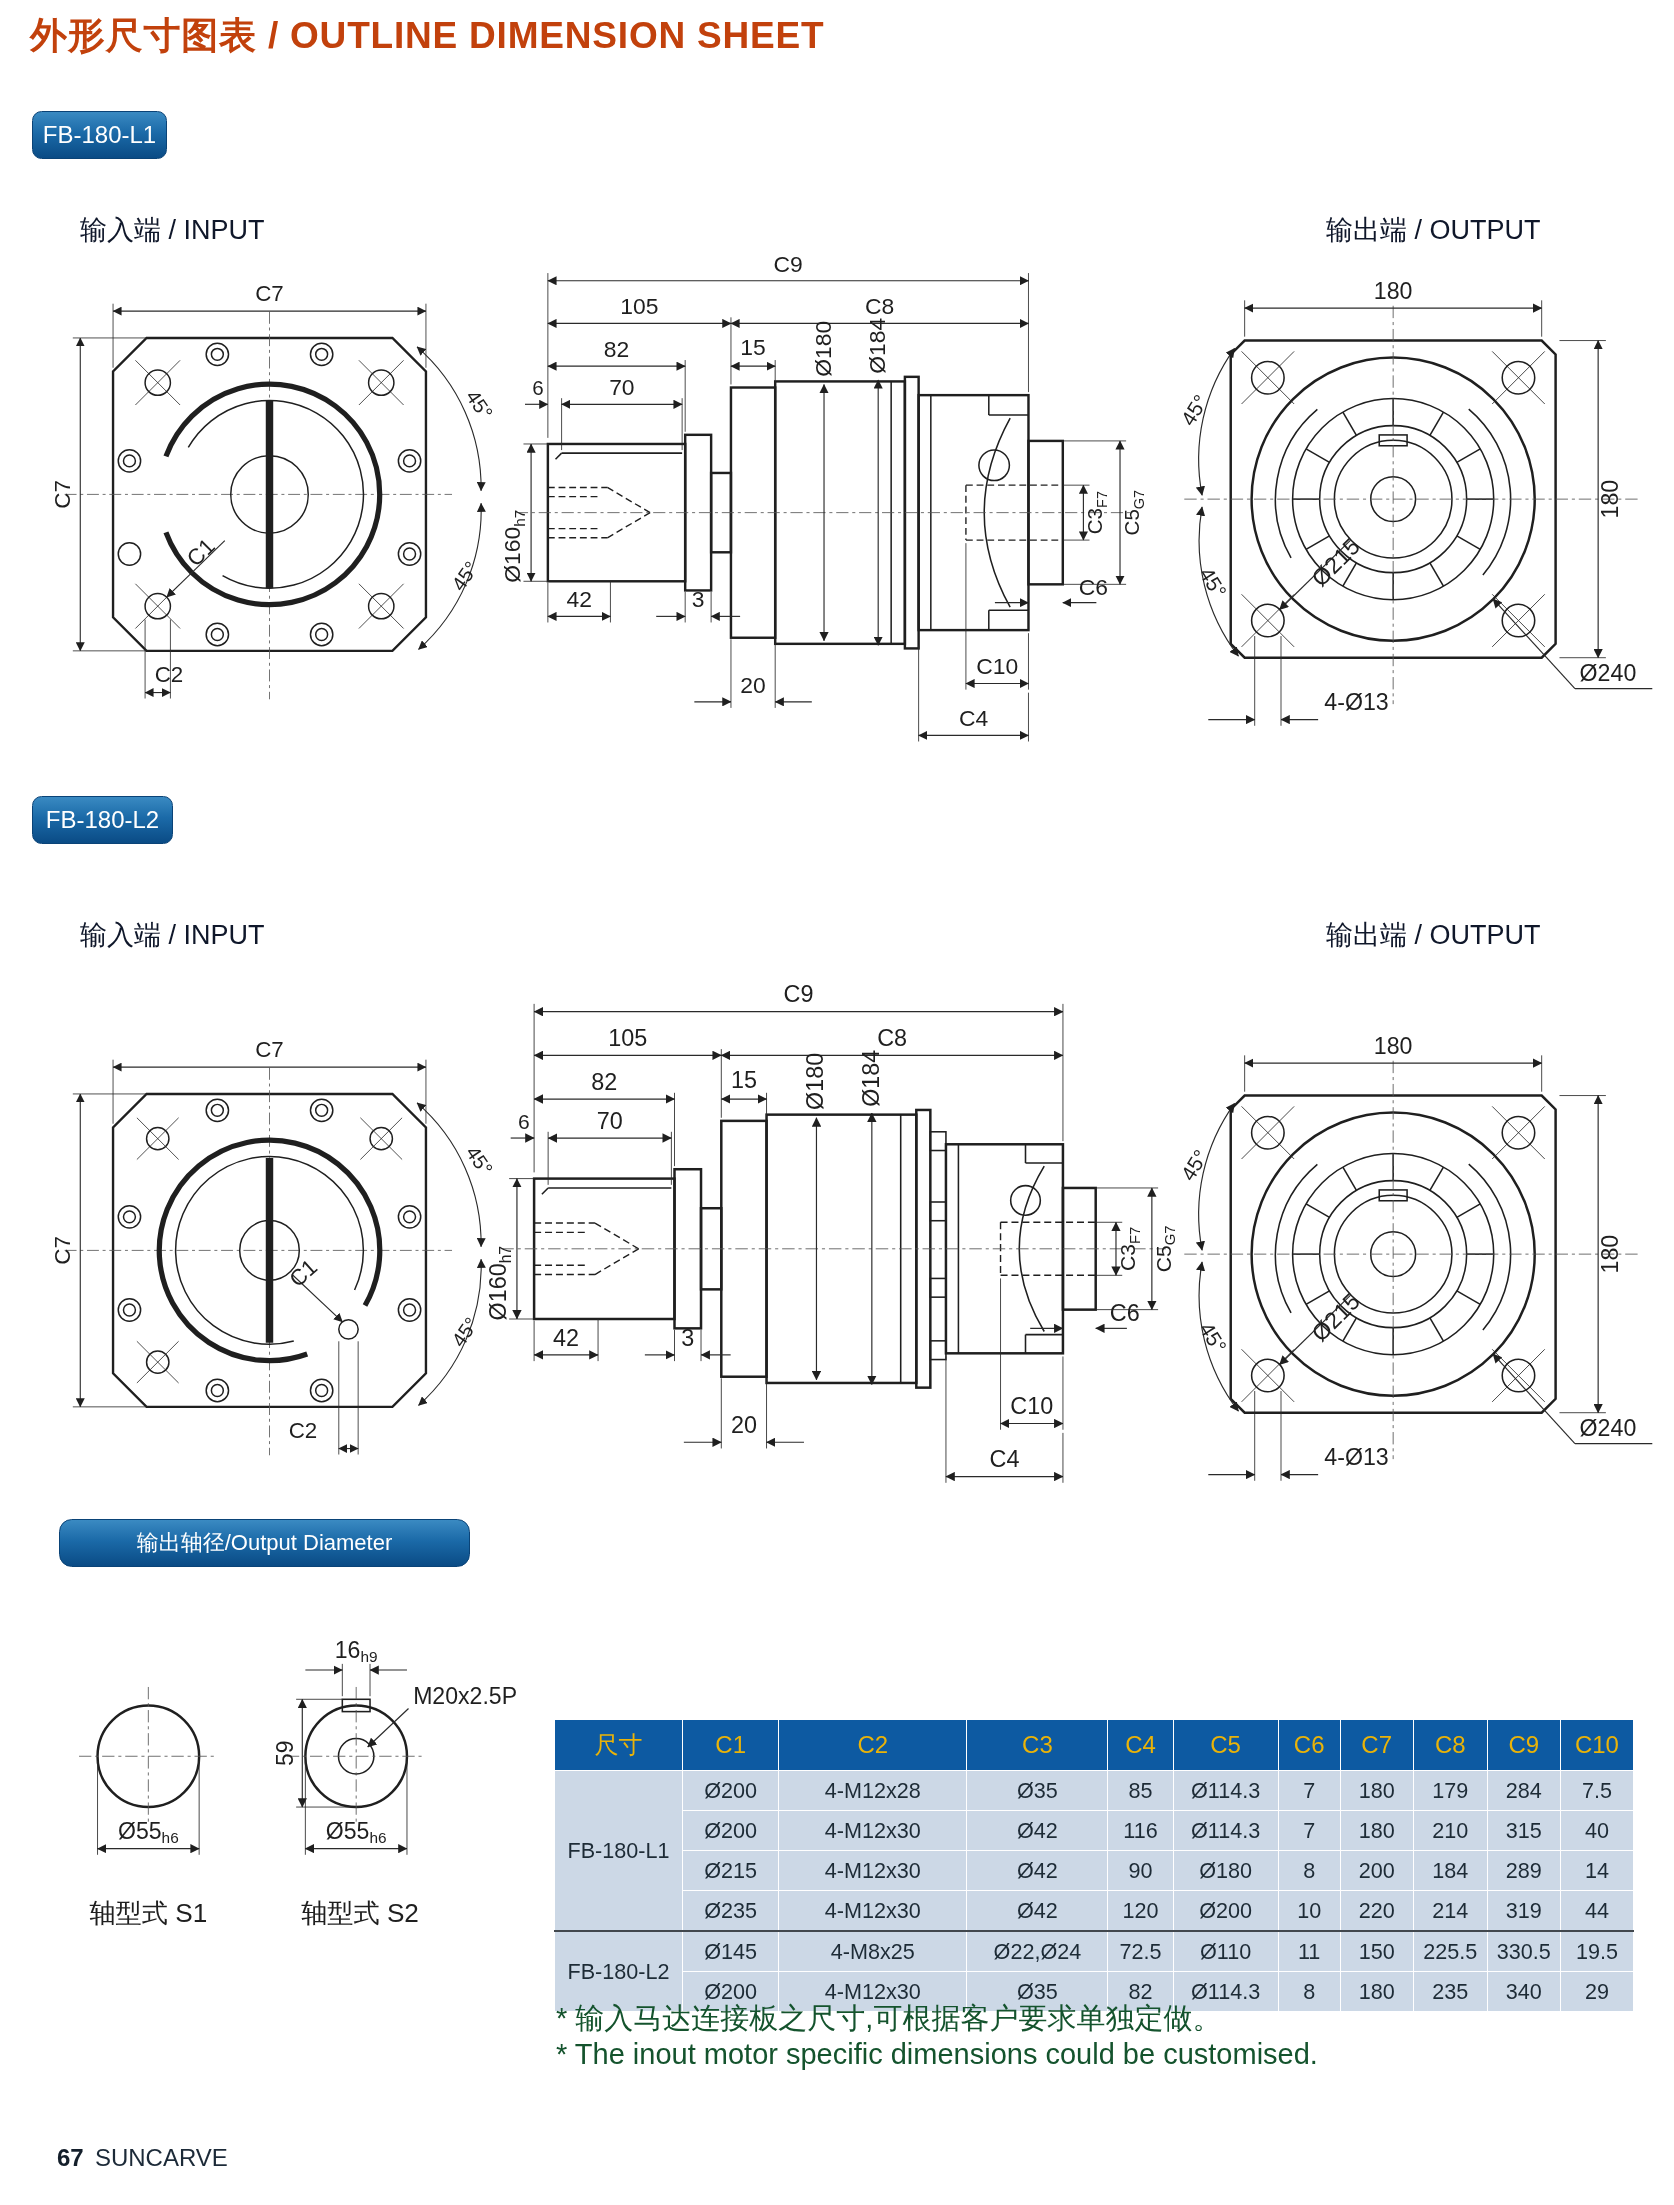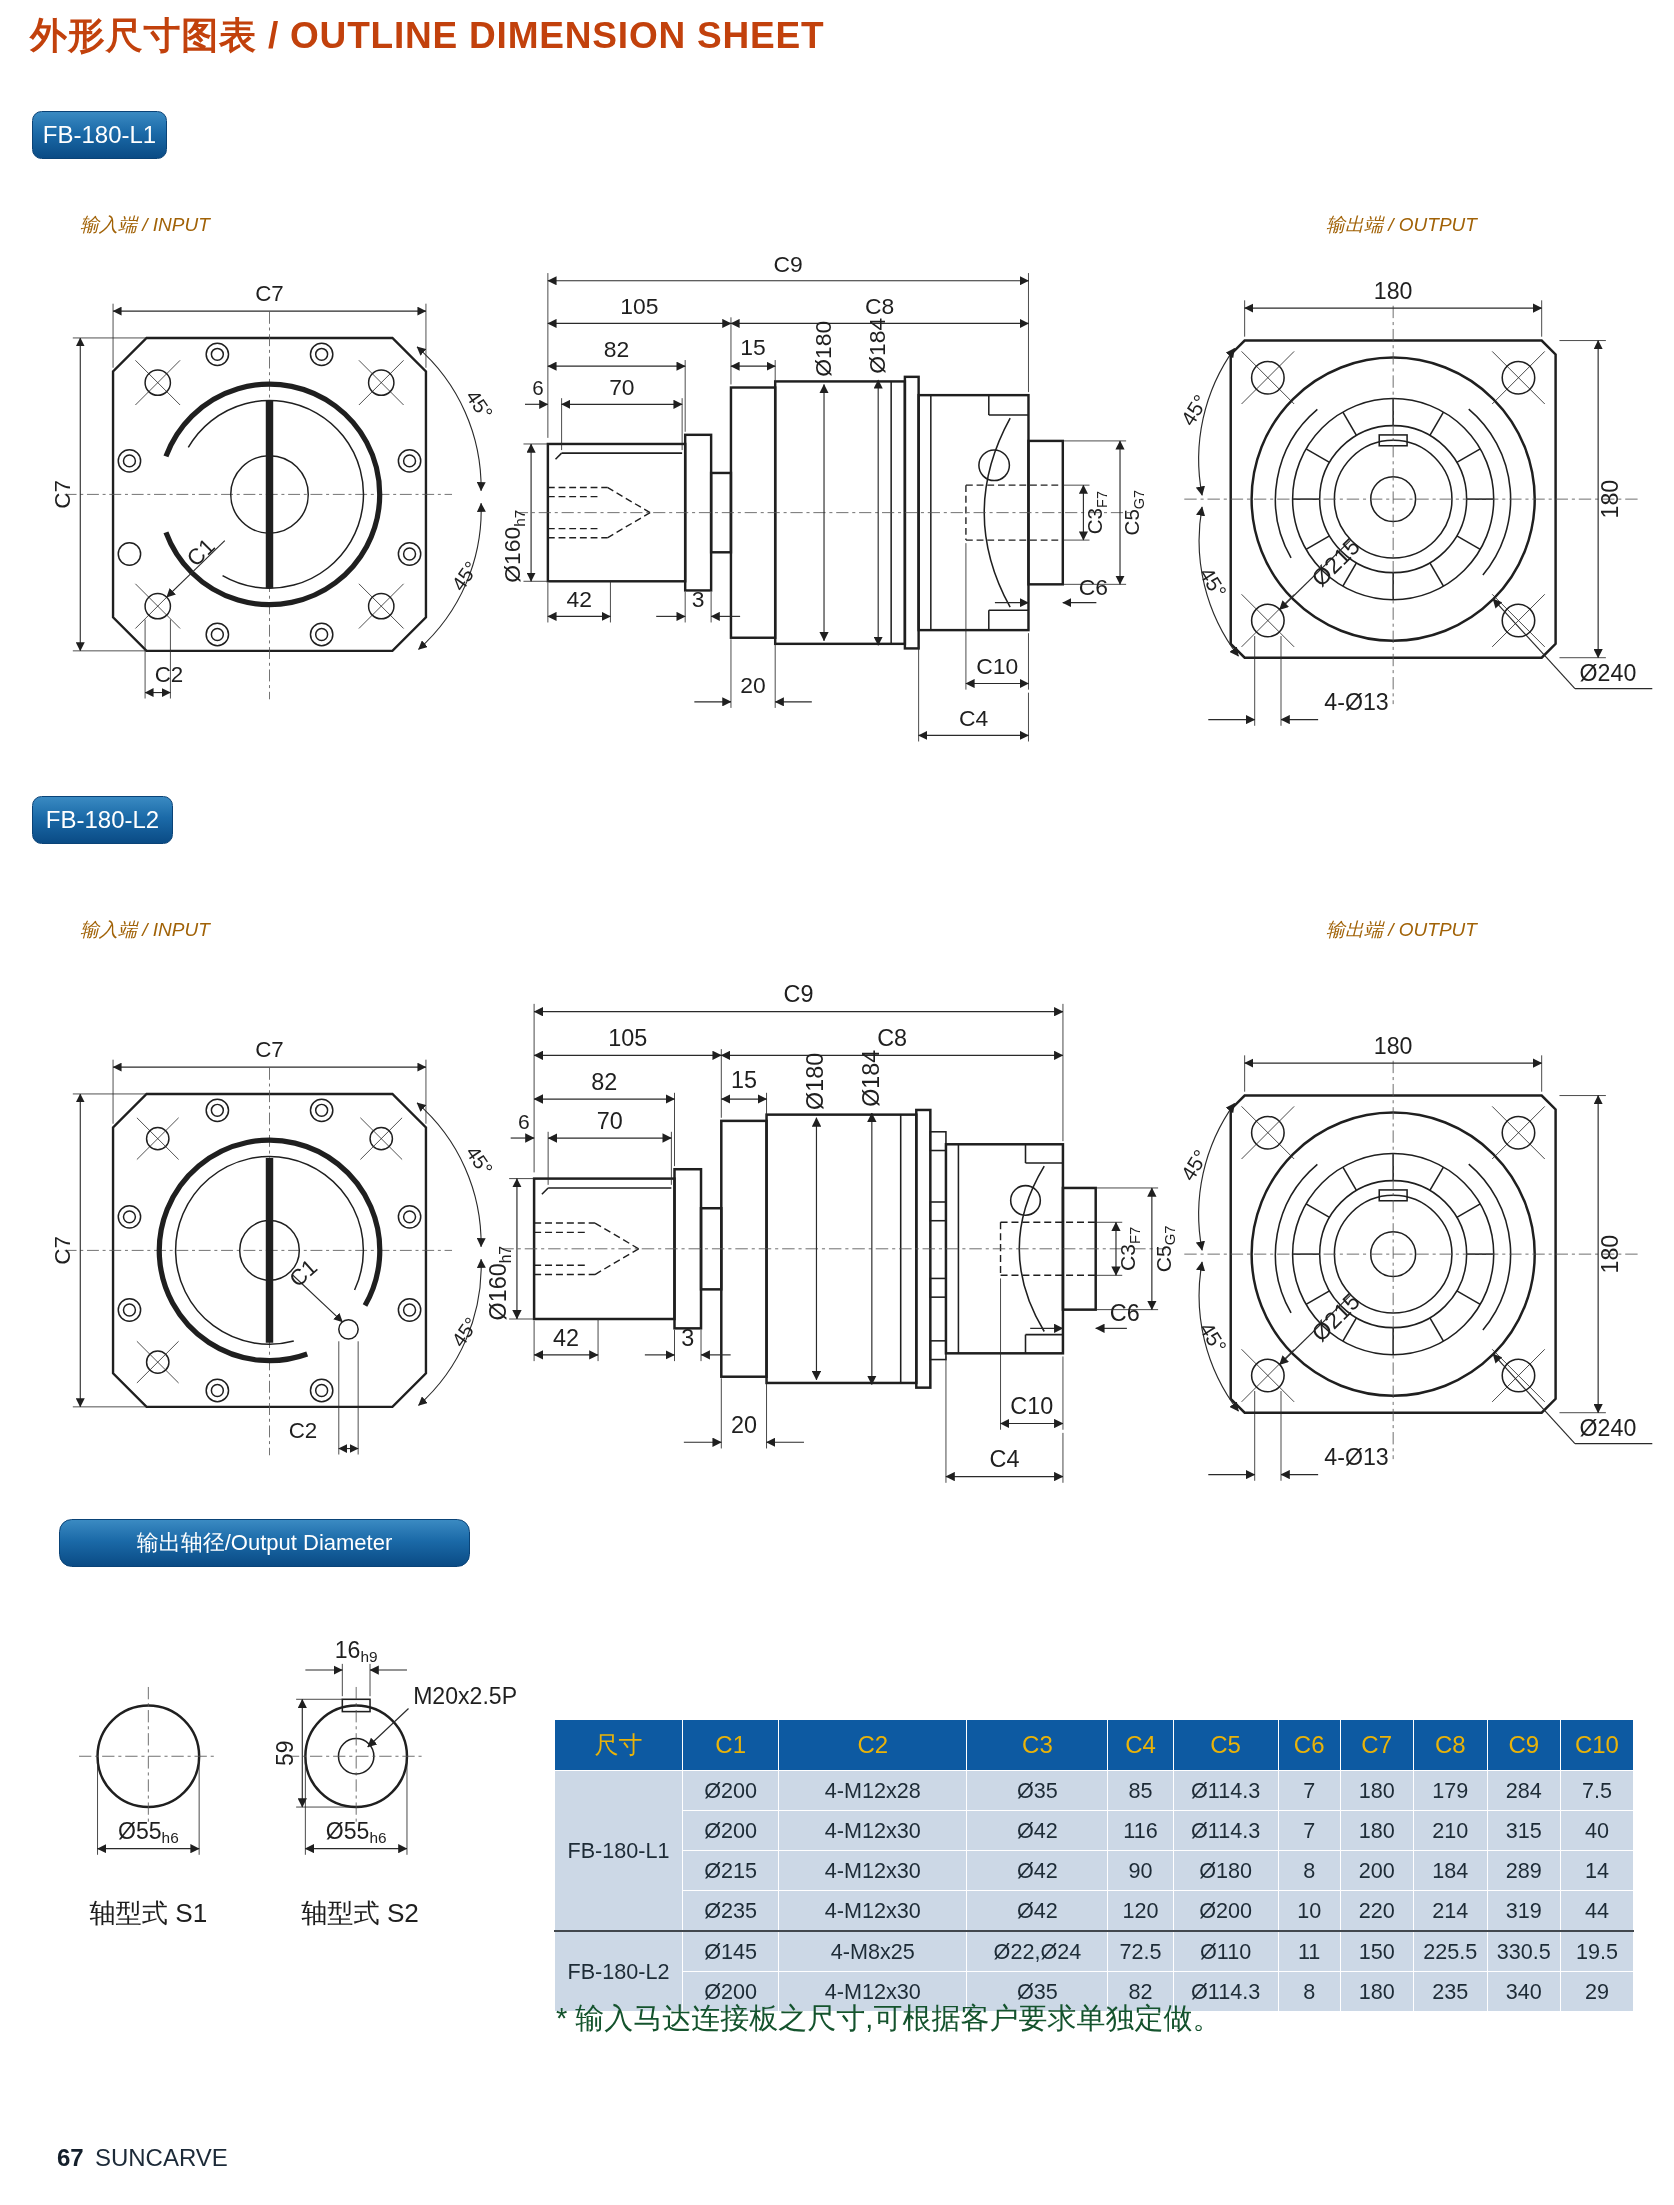--- a/index.html
+++ b/index.html
@@ -6,21 +6,21 @@
   #page{position:relative;width:1675px;height:2205px;background:#ffffff;overflow:hidden;
         font-family:"Liberation Sans","DejaVu Sans",sans-serif;color:#1f1f1f;}
   .abs{position:absolute;}
   #doc-title{left:30px;top:11.2px;font-size:37px;font-weight:bold;color:#c2410c;letter-spacing:0.8px;white-space:nowrap;}
   .badge{display:flex;align-items:center;justify-content:center;color:#fff;
          background:linear-gradient(180deg,#3a8ac2 0%,#1b6aa8 45%,#0a4b85 100%);
          border:0.8px solid #0a4377;border-radius:9.6px;font-size:24px;}
   #badge-l1{left:32px;top:111px;width:133px;height:46px;}
   #badge-l2{left:32px;top:796px;width:139px;height:46px;}
   #badge-output-dia{left:59px;top:1519px;width:409px;height:46px;font-size:22px;border-radius:12.8px;}
-  .sec-label{font-size:19px;color:#a16207;white-space:nowrap;font-style:italic;}
+  .sec-label{font-size:27px;color:#0f172a;white-space:nowrap;}
   
   svg{overflow:visible;}
   .ol{fill:none;stroke:#1f1f1f;stroke-width:3.2;stroke-linejoin:miter;}
   .tn{fill:none;stroke:#1f1f1f;stroke-width:2;}
   .thick{fill:none;stroke:#1f1f1f;stroke-width:7;}
   .bar{stroke:#1f1f1f;stroke-width:10;}
   .dim{fill:none;stroke:#2a2a2a;stroke-width:1.5;}
   .ext{fill:none;stroke:#2a2a2a;stroke-width:1.1;}
   .cl{fill:none;stroke:#555;stroke-width:1.1;stroke-dasharray:16 5 4 5;}
   .dsh{fill:none;stroke:#1f1f1f;stroke-width:1.8;stroke-dasharray:9 5;}
@@ -654,20 +654,21 @@
           <td>235</td>
           <td>340</td>
           <td>29</td>
         </tr>
       </tbody>
     </table>
   </div>
 
   <div class="abs notes" style="left:556px;top:2000px;">
     <div>* 输入马达连接板之尺寸,可根据客户要求单独定做。</div>
+    <div>* The inout motor  specific dimensions could be customised.</div>
   </div>
 
   <div id="footer" class="abs" style="left:48px;top:2144px;margin-left:9px;">
     <b>67</b><span>SUNCARVE</span>
   </div>
 
 </div>
 
 
 </body></html>

